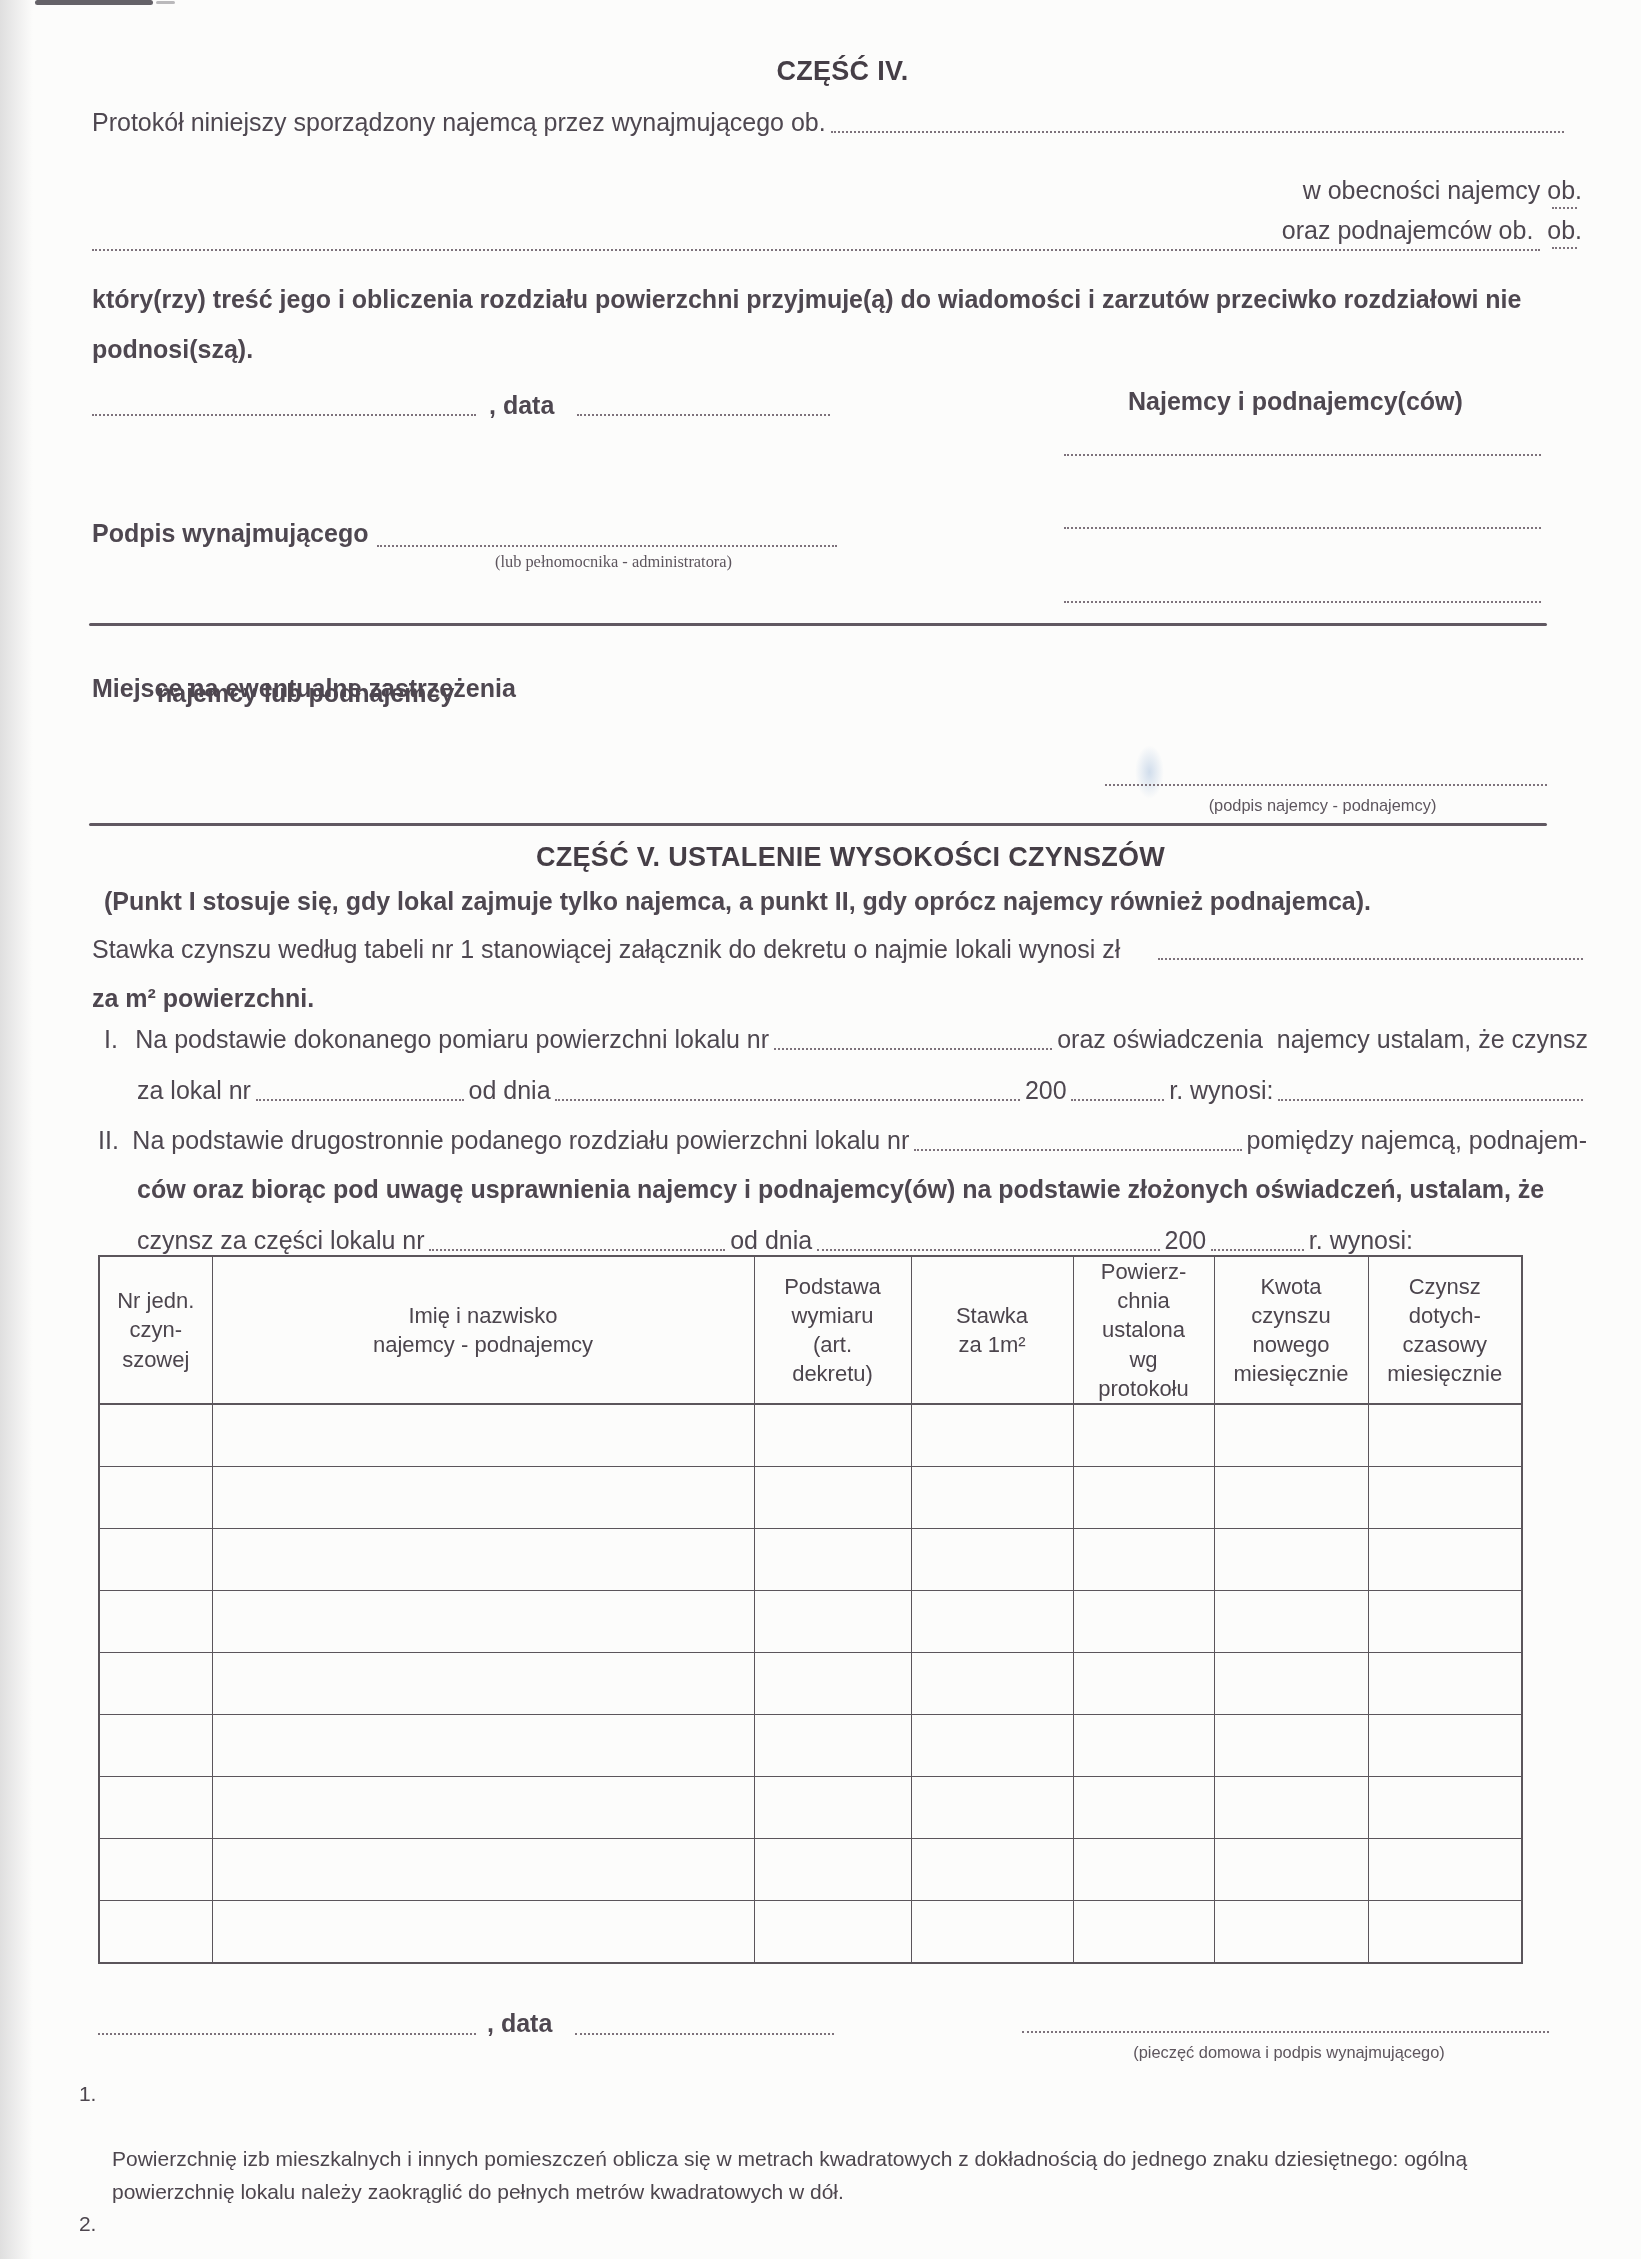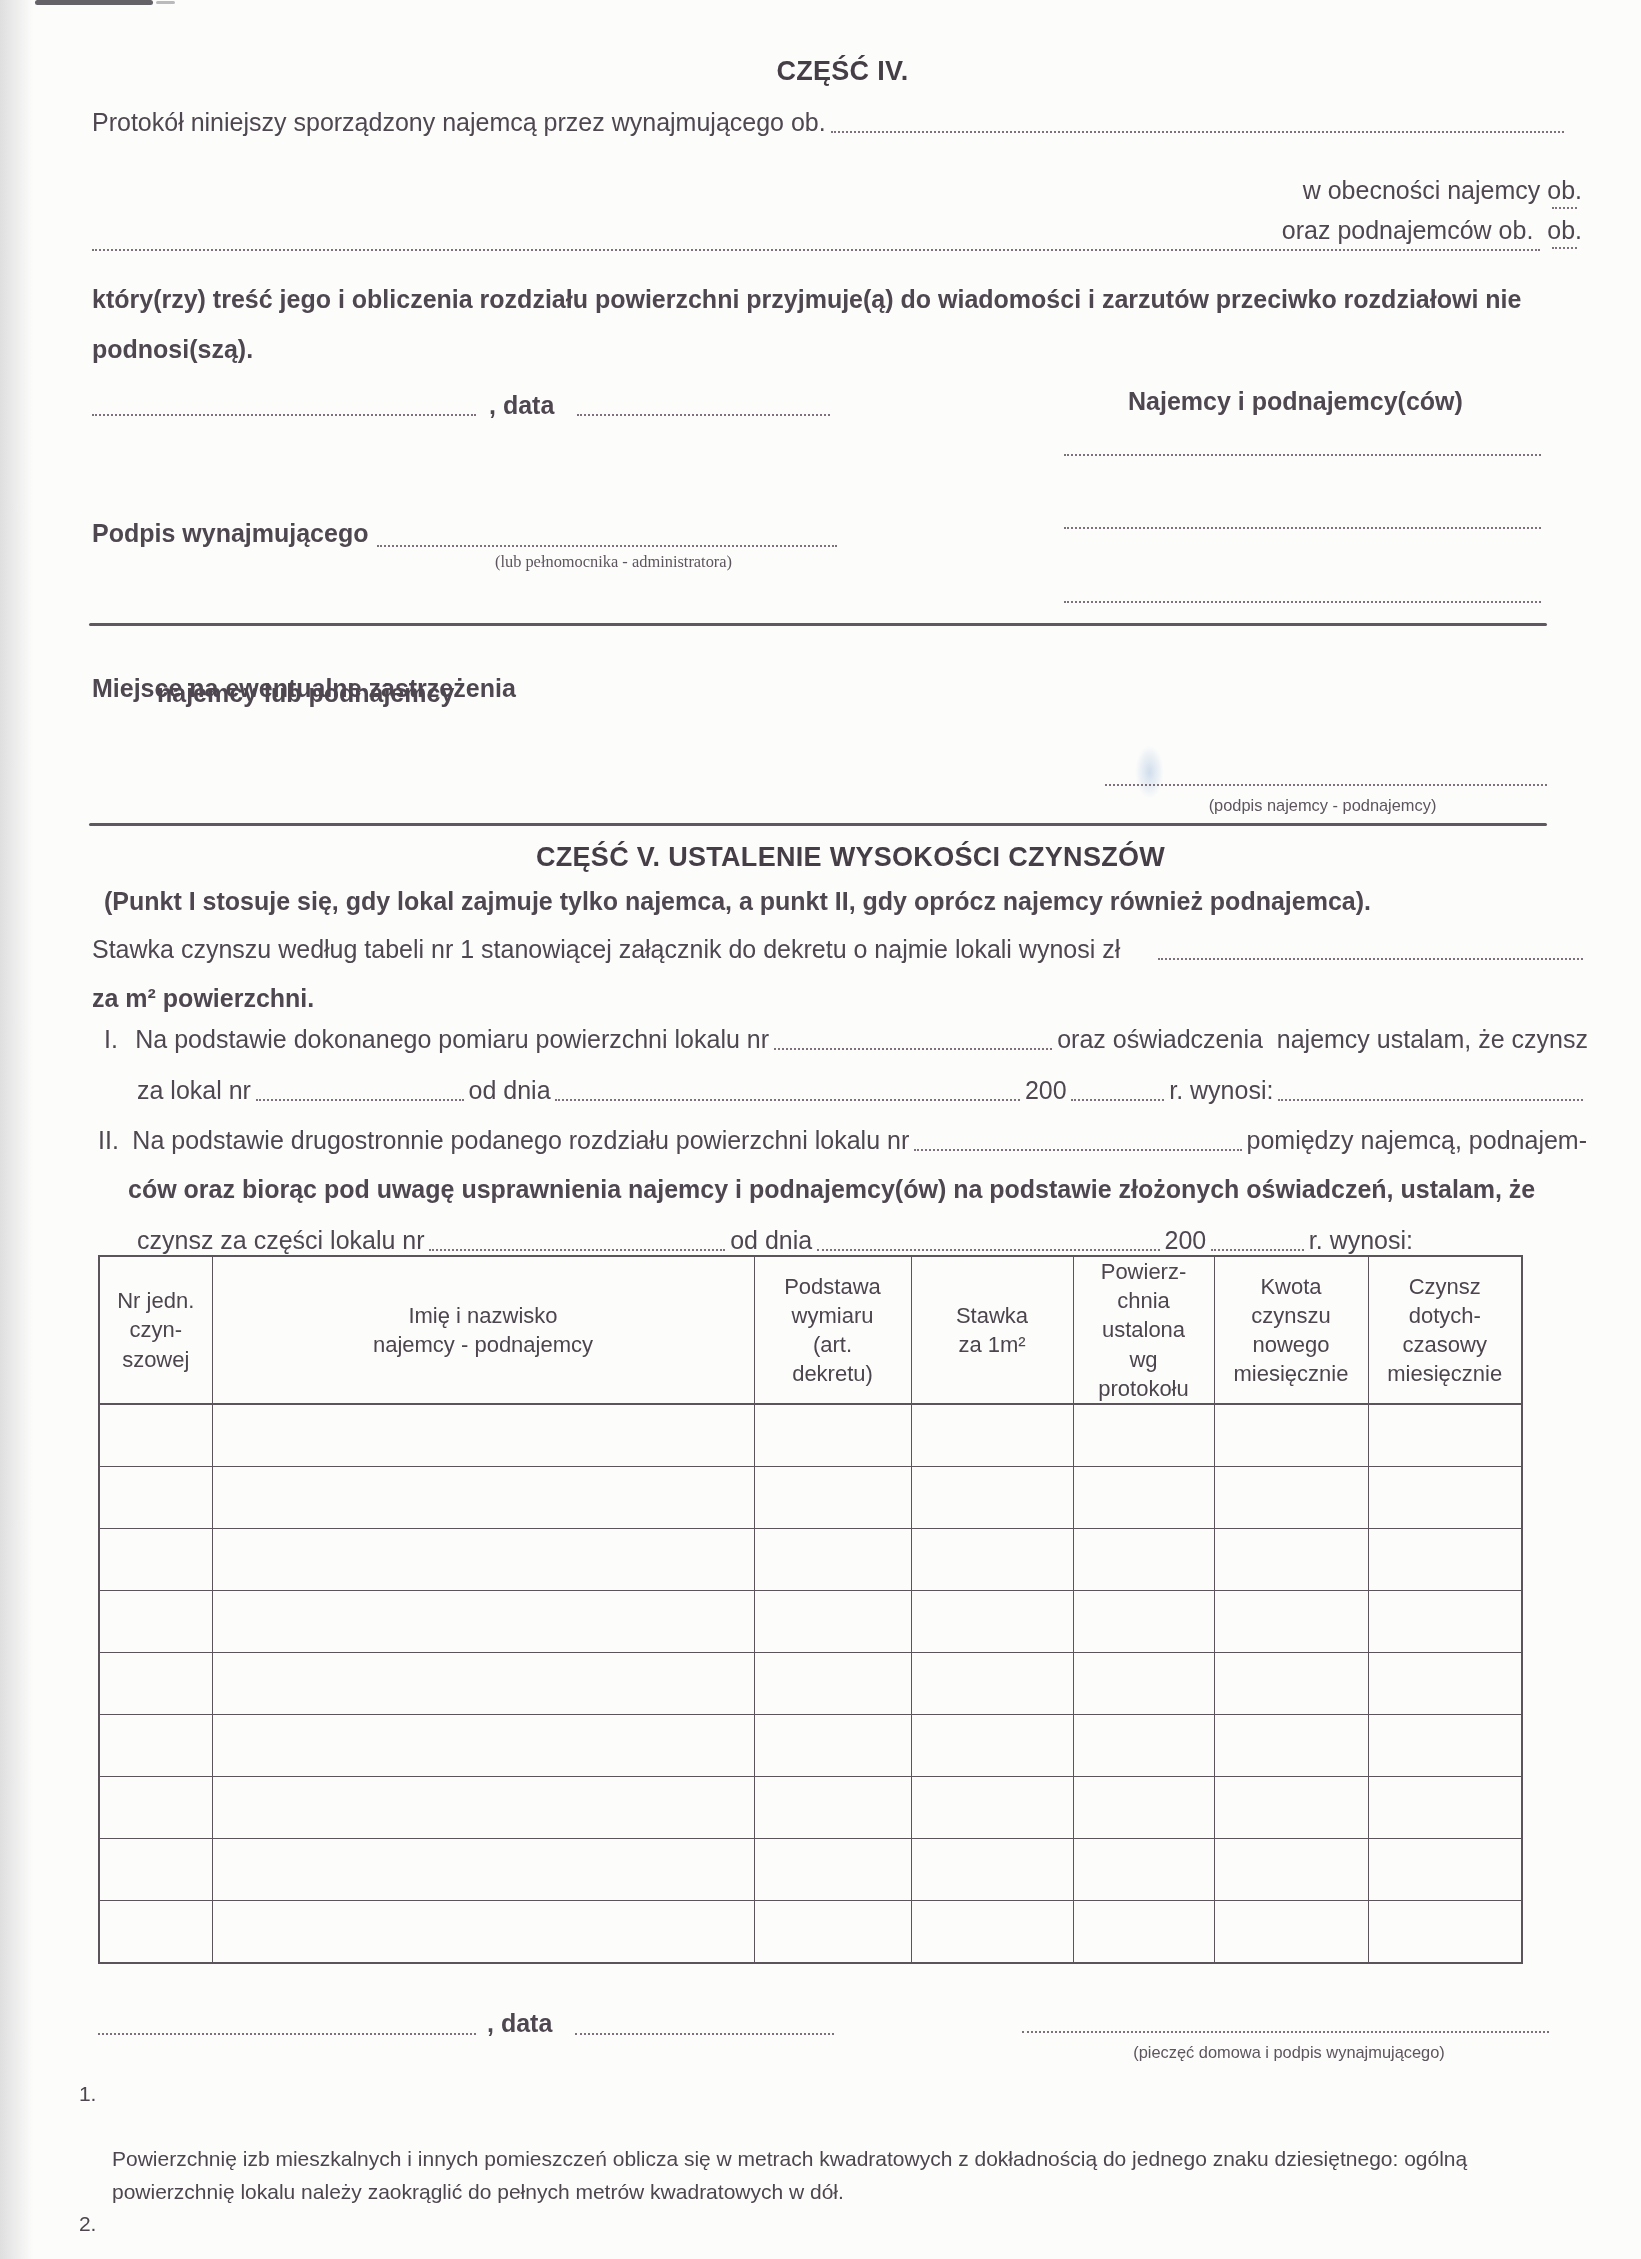--- a/index.html
+++ b/index.html
@@ -129,21 +129,21 @@
     <span class="dotfill" style="flex-grow:1.05;"></span>
   </div>
 
   <div class="line" style="left:98px;right:98px;top:1124px;">
     <span class="t" style="margin-right:13.5px;">II.</span>
     <span class="t">Na podstawie drugostronnie podanego rozdziału powierzchni lokalu nr</span>
     <span class="dotfill"></span>
     <span class="t">pomiędzy najemcą, podnajem-</span>
   </div>
 
-  <div class="txt" style="left:128px;top:1174px;text-align:center;">ców oraz biorąc pod uwagę usprawnienia najemcy i podnajemcy(ów) na podstawie złożonych oświadczeń, ustalam, że</div>
+  <div class="txt" style="left:137px;top:1174px;text-align:center;">ców oraz biorąc pod uwagę usprawnienia najemcy i podnajemcy(ów) na podstawie złożonych oświadczeń, ustalam, że</div>
 
   <div class="line" style="left:137px;right:272px;top:1224px;">
     <span class="t">czynsz za części lokalu nr</span>
     <span class="dotfill" style="flex-grow:0.95;"></span>
     <span class="t">od dnia</span>
     <span class="dotfill" style="flex-grow:1.1;"></span>
     <span class="t">200</span>
     <span class="dotfill fixed" style="width:93px;"></span>
     <span class="t">r. wynosi:</span>
   </div>

